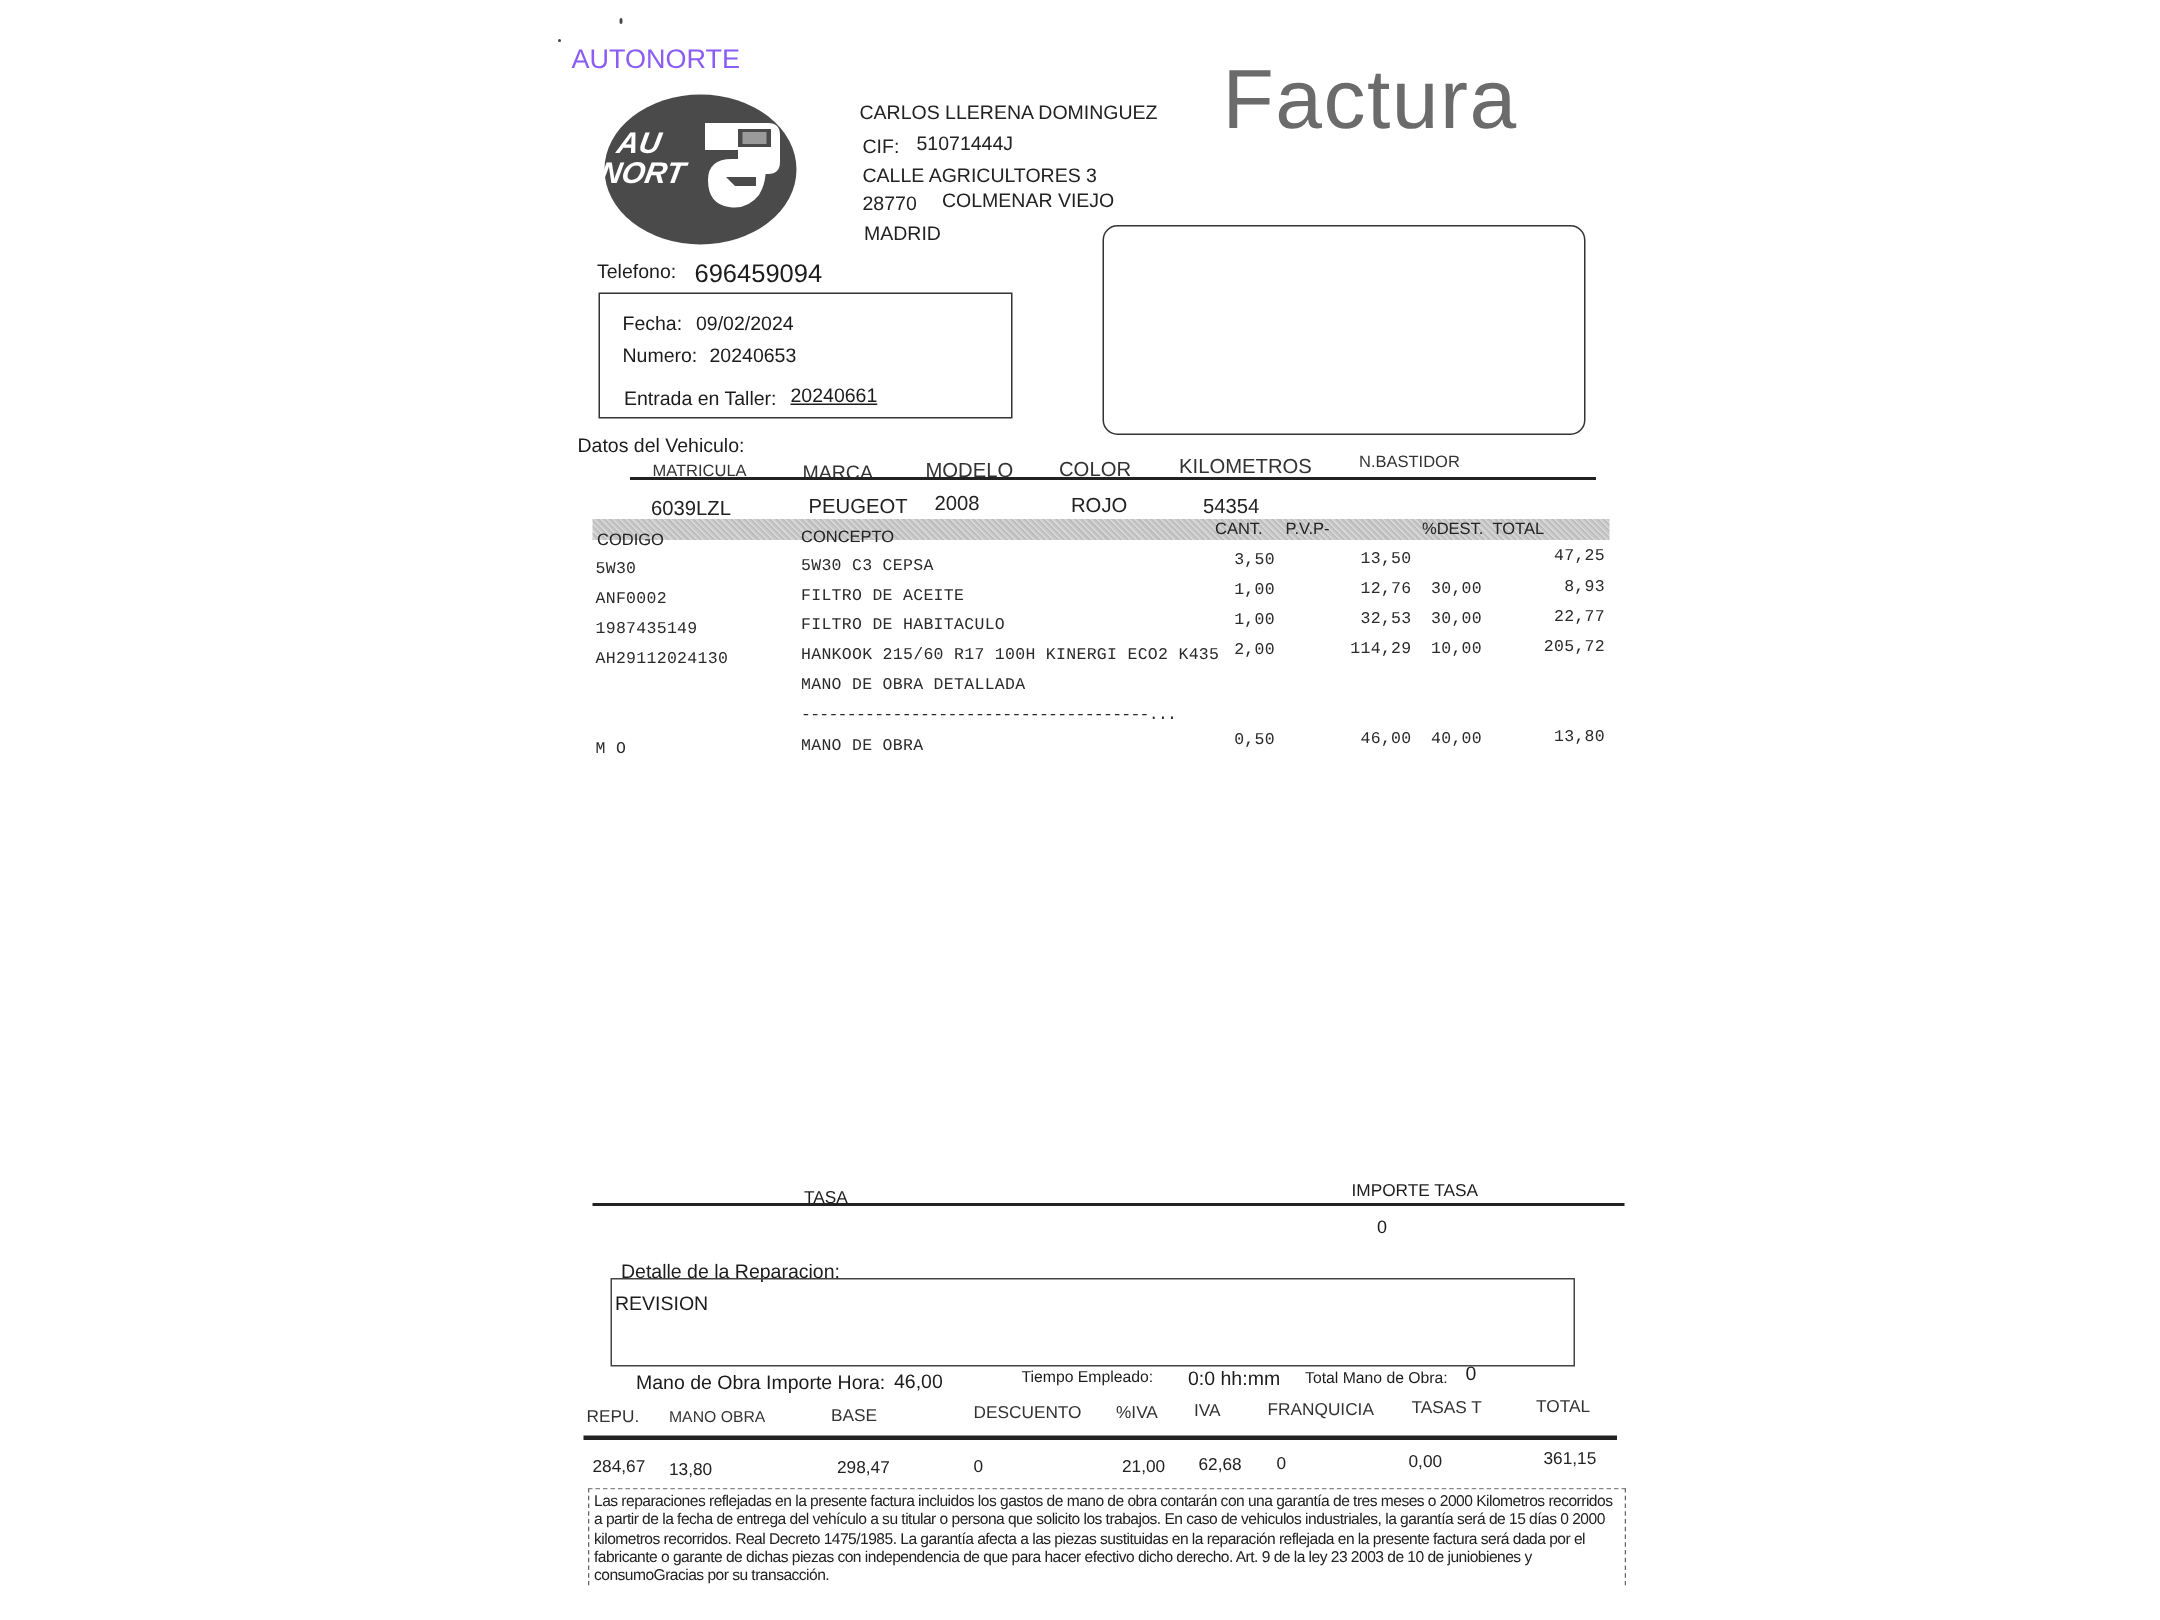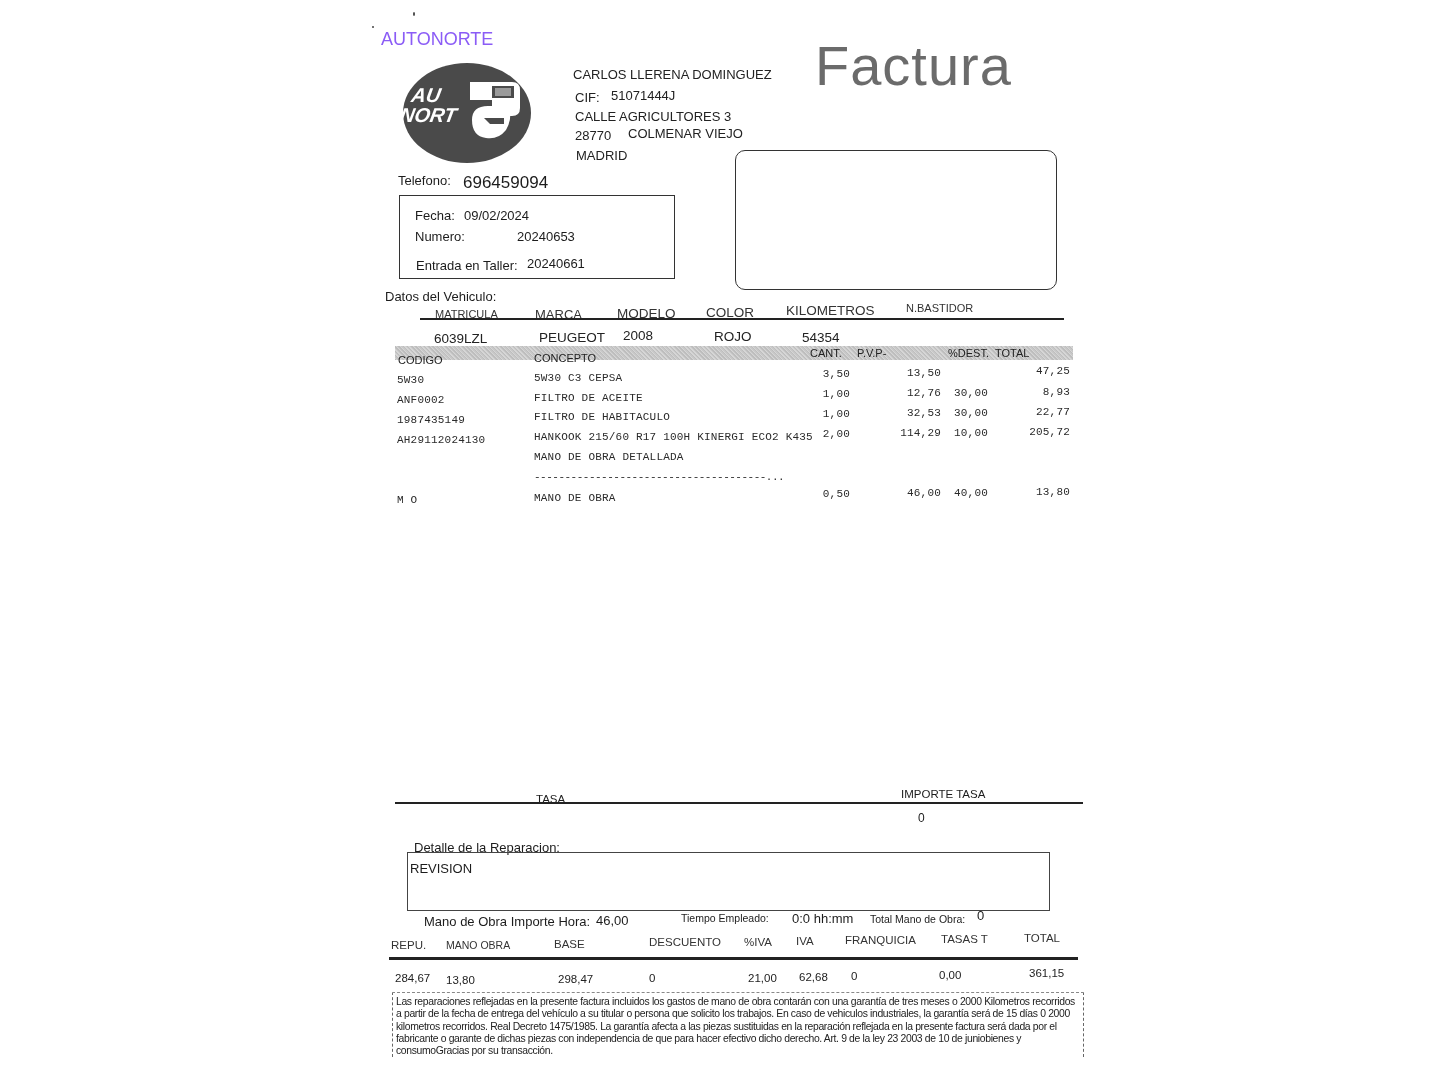--- a/index.html
+++ b/index.html
@@ -73,23 +73,23 @@
 <div class="abs cust" style="left:628px;top:126px;">COLMENAR VIEJO</div>
 <div class="abs cust" style="left:576px;top:148px;">MADRID</div>
 
 <div id="factura-title" class="abs">Factura</div>
 <div id="address-window" class="abs"></div>
 
 <div id="info-box" class="abs"></div>
 <div class="abs info" style="left:415px;top:208px;">Fecha:</div>
 <div class="abs info" style="left:464px;top:208px;">09/02/2024</div>
 <div class="abs info" style="left:415px;top:229px;">Numero:</div>
-<div class="abs info" style="left:473px;top:229px;margin-left:44px;">20240653</div>
+<div class="abs info" style="left:473px;top:229px;">20240653</div>
 <div class="abs info" style="left:416px;top:258px;">Entrada en Taller:</div>
-<div class="abs info" style="left:527px;top:256px;">20240661</div>
+<div class="abs info" style="left:527px;top:256px;text-decoration:underline;">20240661</div>
 
 <div id="vehicle-title" class="abs">Datos del Vehiculo:</div>
 <div class="abs vh" style="left:435px;top:308px;font-size:11px;">MATRICULA</div>
 <div class="abs vh" style="left:535px;top:307px;font-size:13px;">MARCA</div>
 <div class="abs vh" style="left:617px;top:306px;font-size:13.5px;">MODELO</div>
 <div class="abs vh" style="left:706px;top:305px;font-size:13.5px;">COLOR</div>
 <div class="abs vh" style="left:786px;top:303px;font-size:13.5px;">KILOMETROS</div>
 <div class="abs vh" style="left:906px;top:302px;font-size:11px;">N.BASTIDOR</div>
 <div id="vehicle-rule" class="abs"></div>
 <div class="abs vv" style="left:434px;top:331px;">6039LZL</div>

